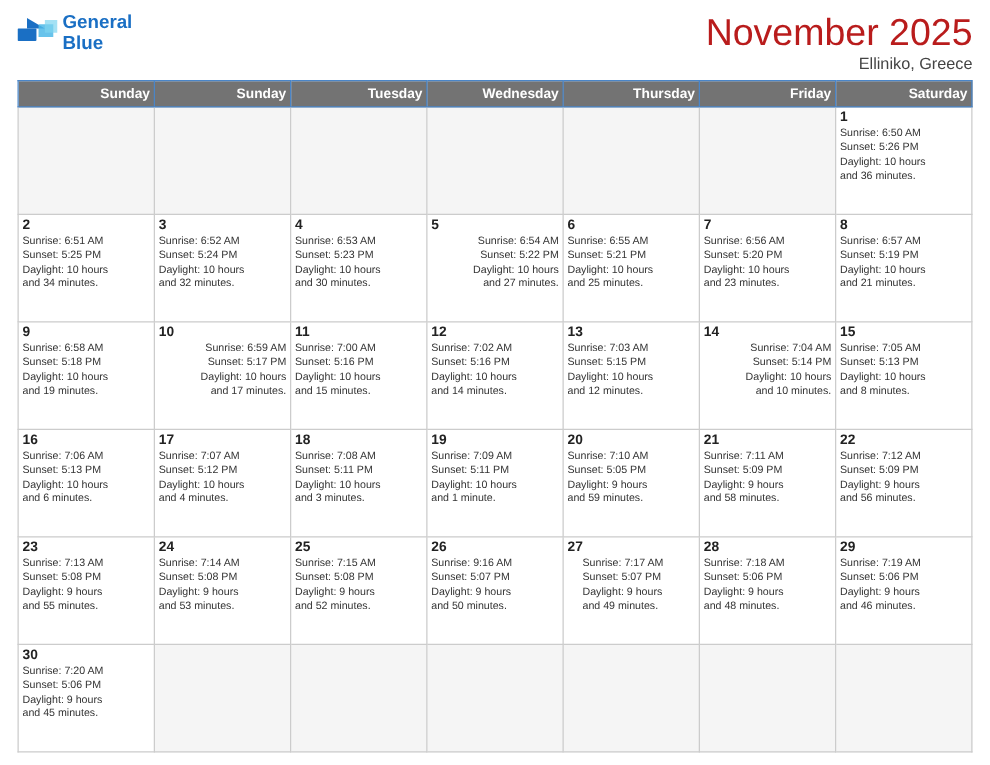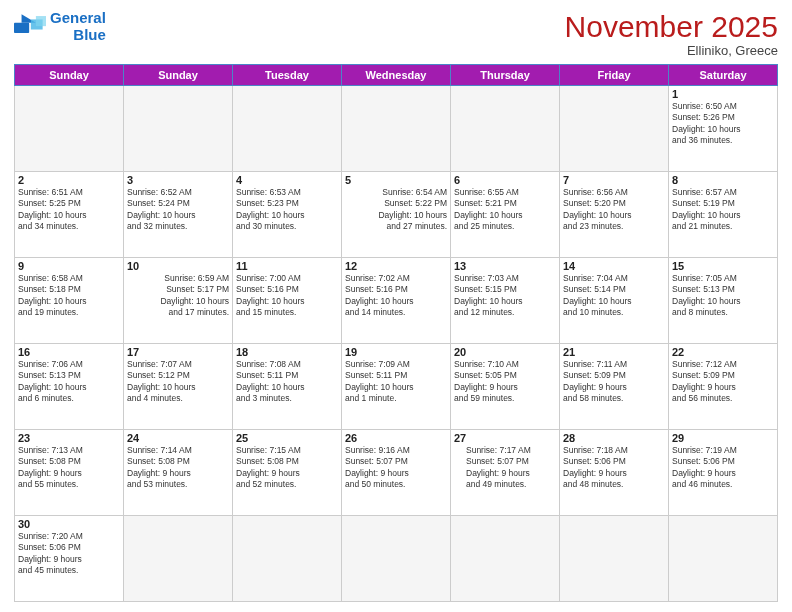--- a/index.html
+++ b/index.html
@@ -25,21 +25,20 @@
     }
     .logo {
       display: flex;
       align-items: center;
       gap: 4px;
     }
     .logo-text {
       font-size: 15px;
       color: #333;
       line-height: 1.1;
-      text-align: right;
     }
     .logo-text span {
       color: #1a6fc4;
       font-weight: bold;
     }
     .logo-icon {
       width: 32px;
       height: 26px;
     }
     .title-block {
@@ -56,26 +55,26 @@
       color: #444;
     }
     .calendar {
       flex: 1;
       border: 1px solid #ccc;
       border-collapse: collapse;
       width: 100%;
       table-layout: fixed;
     }
     .calendar th {
-      background: #a21caf;
+      background: #737373;
       color: #fff;
       font-size: 11px;
       font-weight: bold;
       padding: 4px 3px;
-      text-align: center;
+      text-align: right;
       border: 1px solid #4a85c7;
     }
     .calendar td {
       border: 1px solid #ccc;
       vertical-align: top;
       padding: 2px 3px;
       font-size: 9px;
       color: #333;
       background: #fff;
     }
@@ -228,21 +227,21 @@
           </td>
           <td>
             <span class="day-number">13</span>
             <div class="day-info" style="white-space: pre-line;">Sunrise: 7:03 AM
 Sunset: 5:15 PM
 Daylight: 10 hours
 and 12 minutes.</div>
           </td>
           <td>
             <span class="day-number">14</span>
-            <div class="day-info" style="white-space: pre-line;">Sunrise: 7:04 AM
+            <div class="day-info" style="white-space: pre-line; text-align: right;">Sunrise: 7:04 AM
 Sunset: 5:14 PM
 Daylight: 10 hours
 and 10 minutes.</div>
           </td>
           <td>
             <span class="day-number">15</span>
             <div class="day-info" style="white-space: pre-line;">Sunrise: 7:05 AM
 Sunset: 5:13 PM
 Daylight: 10 hours
 and 8 minutes.</div>

